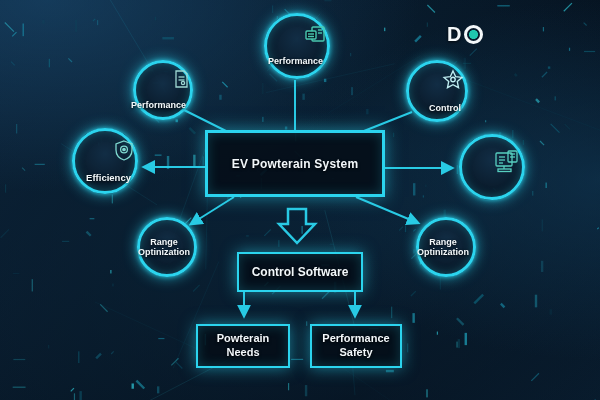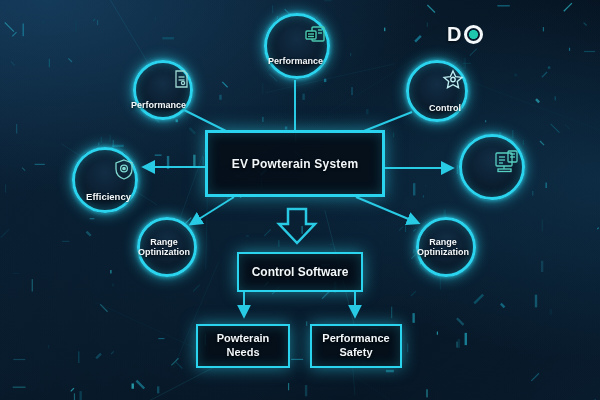--- a/index.html
+++ b/index.html
@@ -302,21 +302,21 @@
   <div class="circle-node" style="left:406px;top:60px;width:62px;height:62px;">
     <span class="node-icon">
       <svg width="24" height="23" viewBox="0 0 24 23" fill="none" stroke="#bfeef2" stroke-width="1.4">
         <path d="M12 2 l2.7 5.7 6.2.7 -4.6 4.2 1.2 6.1 -5.5-3 -5.5 3 1.2-6.1 -4.6-4.2 6.2-.7 z"></path>
         <circle cx="12" cy="10.5" r="2.2"></circle>
       </svg>
     </span>
     <span class="node-label">Control</span>
   </div>
 
-  <div class="circle-node" style="left:72px;top:147px;width:66px;height:66px;">
+  <div class="circle-node" style="left:72px;top:128px;width:66px;height:66px;">
     <span class="node-icon">
       <svg width="22" height="23" viewBox="0 0 22 23" fill="none" stroke="#7fd9d0" stroke-width="1.3">
         <path d="M11 2 l8 3 v6 c0 5 -3.5 8.5 -8 10 c-4.5 -1.5 -8 -5 -8 -10 v-6 z"></path>
         <circle cx="11" cy="10.5" r="3.4"></circle>
         <circle cx="11" cy="10.5" r="1.2" fill="#7fd9d0"></circle>
       </svg>
     </span>
     <span class="node-label" style="font-size:9.5px;">Efficiency</span>
   </div>
 

